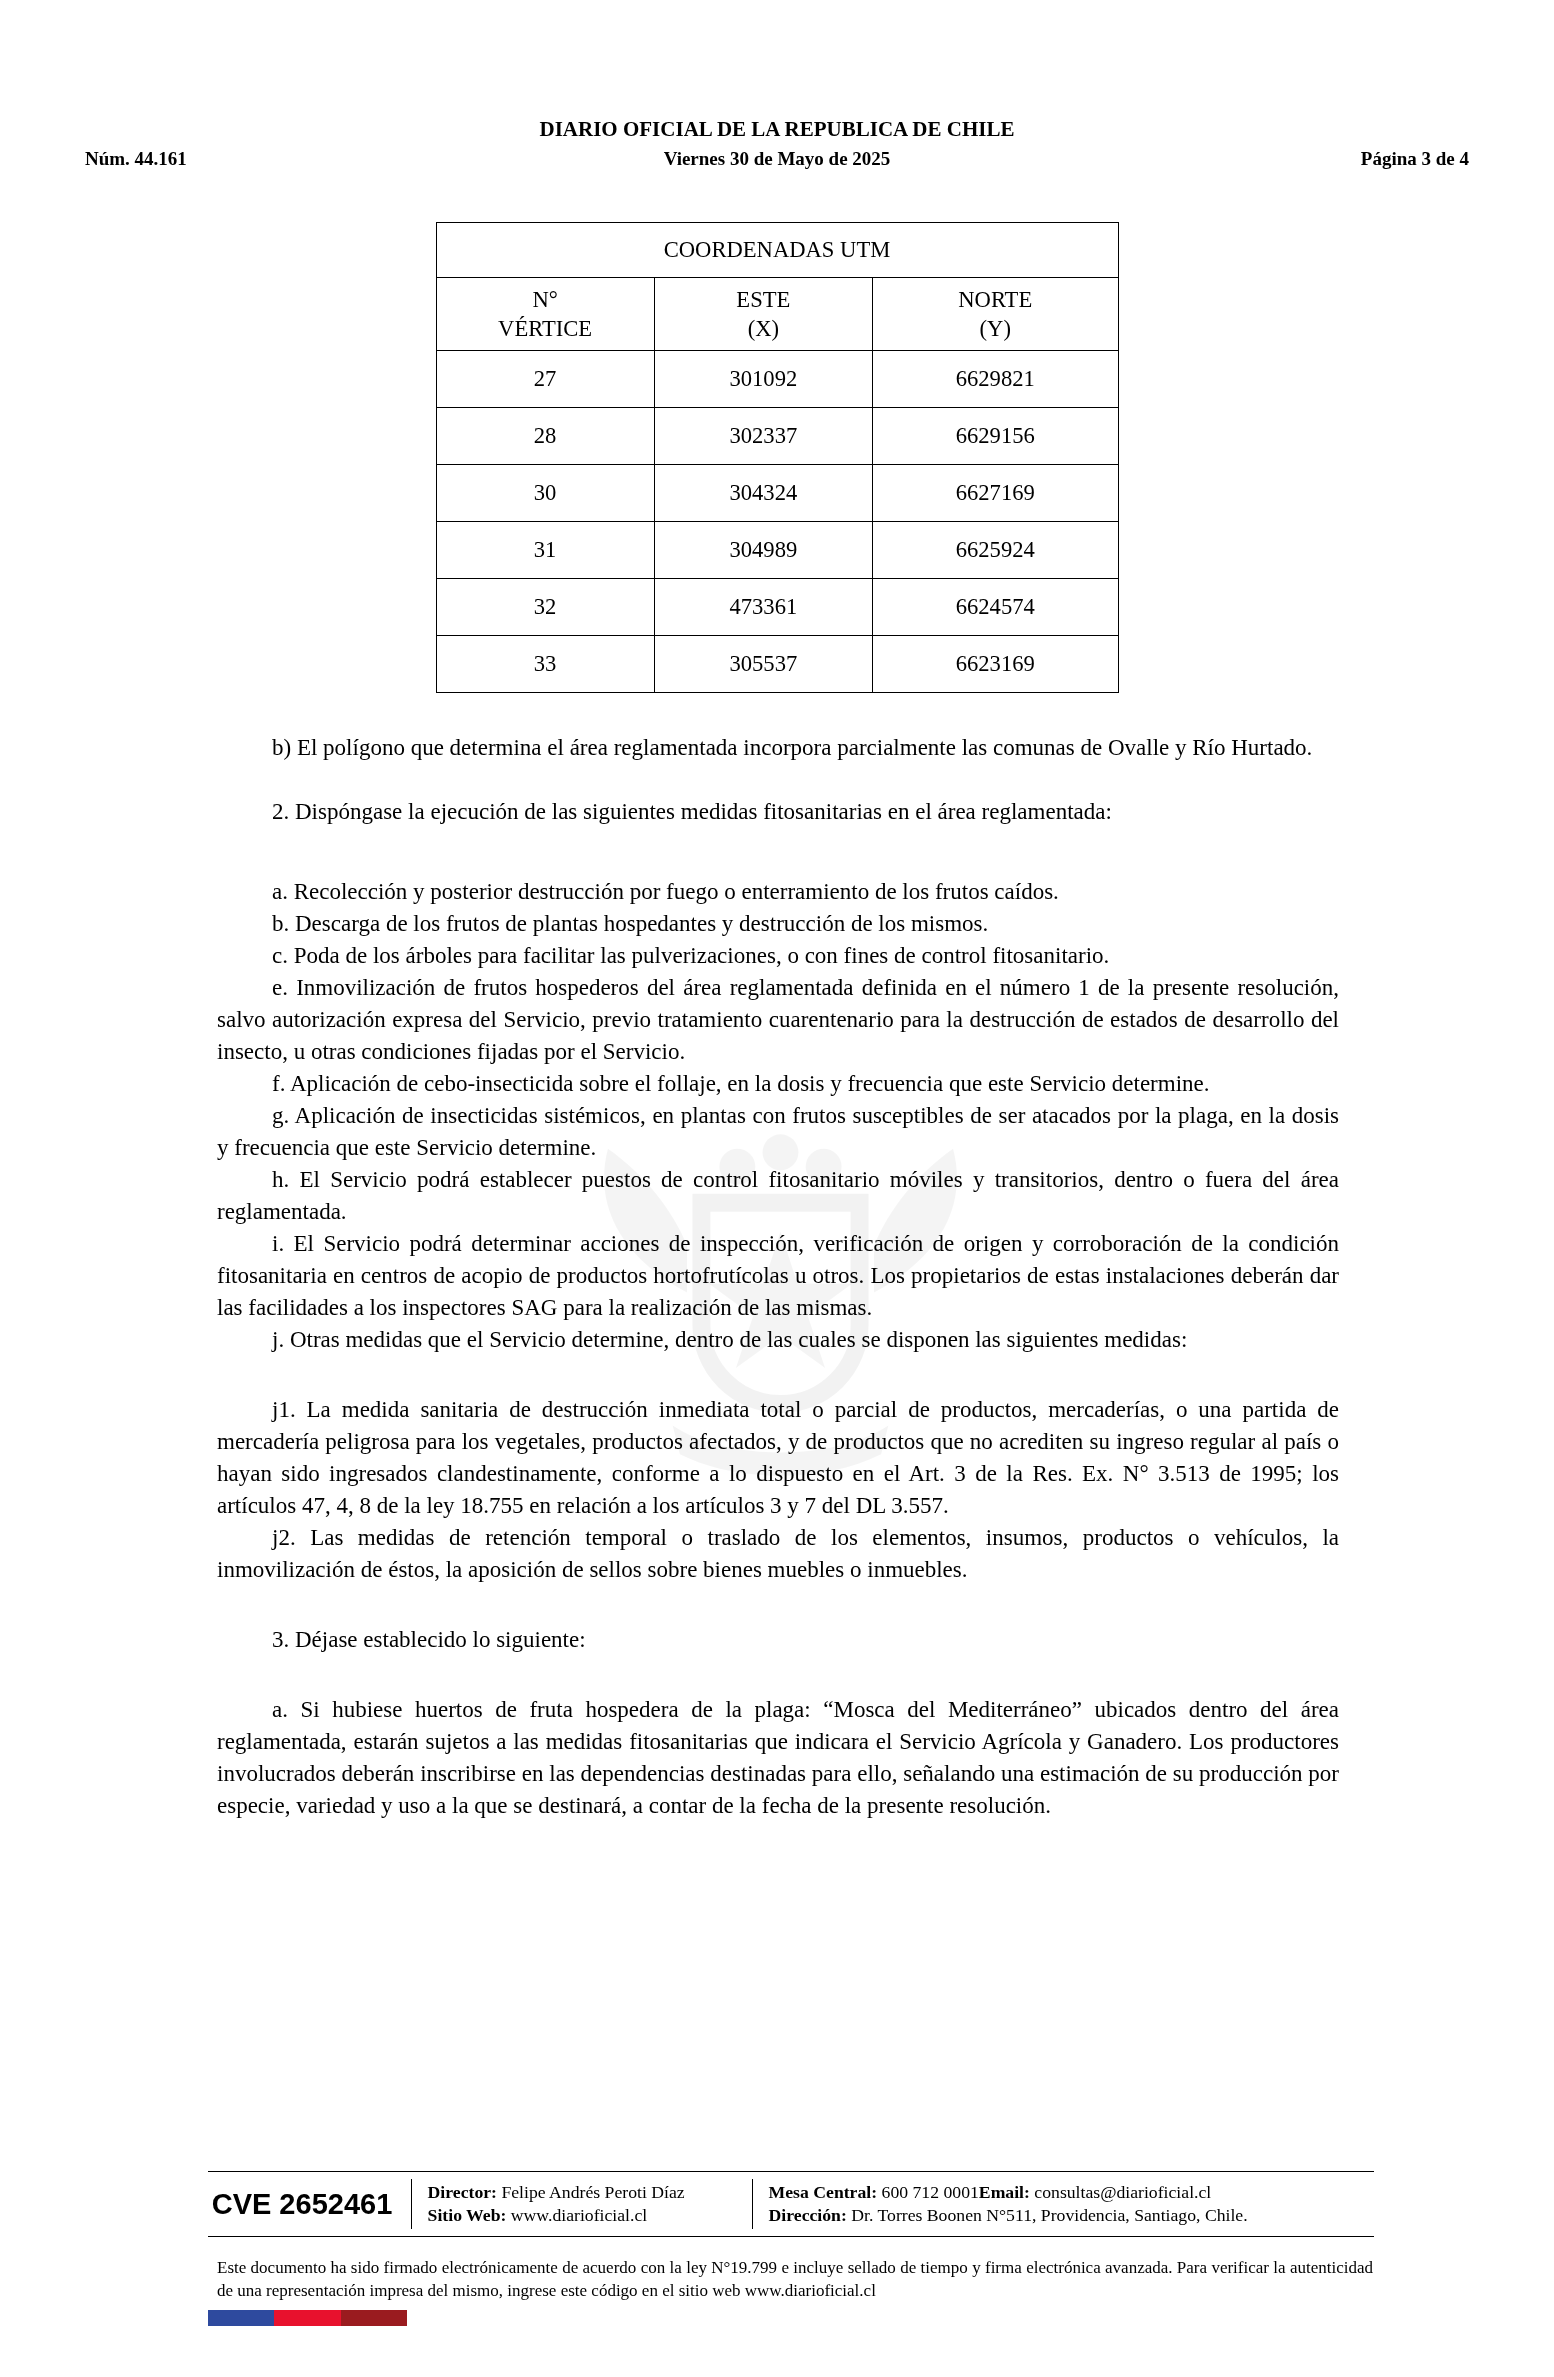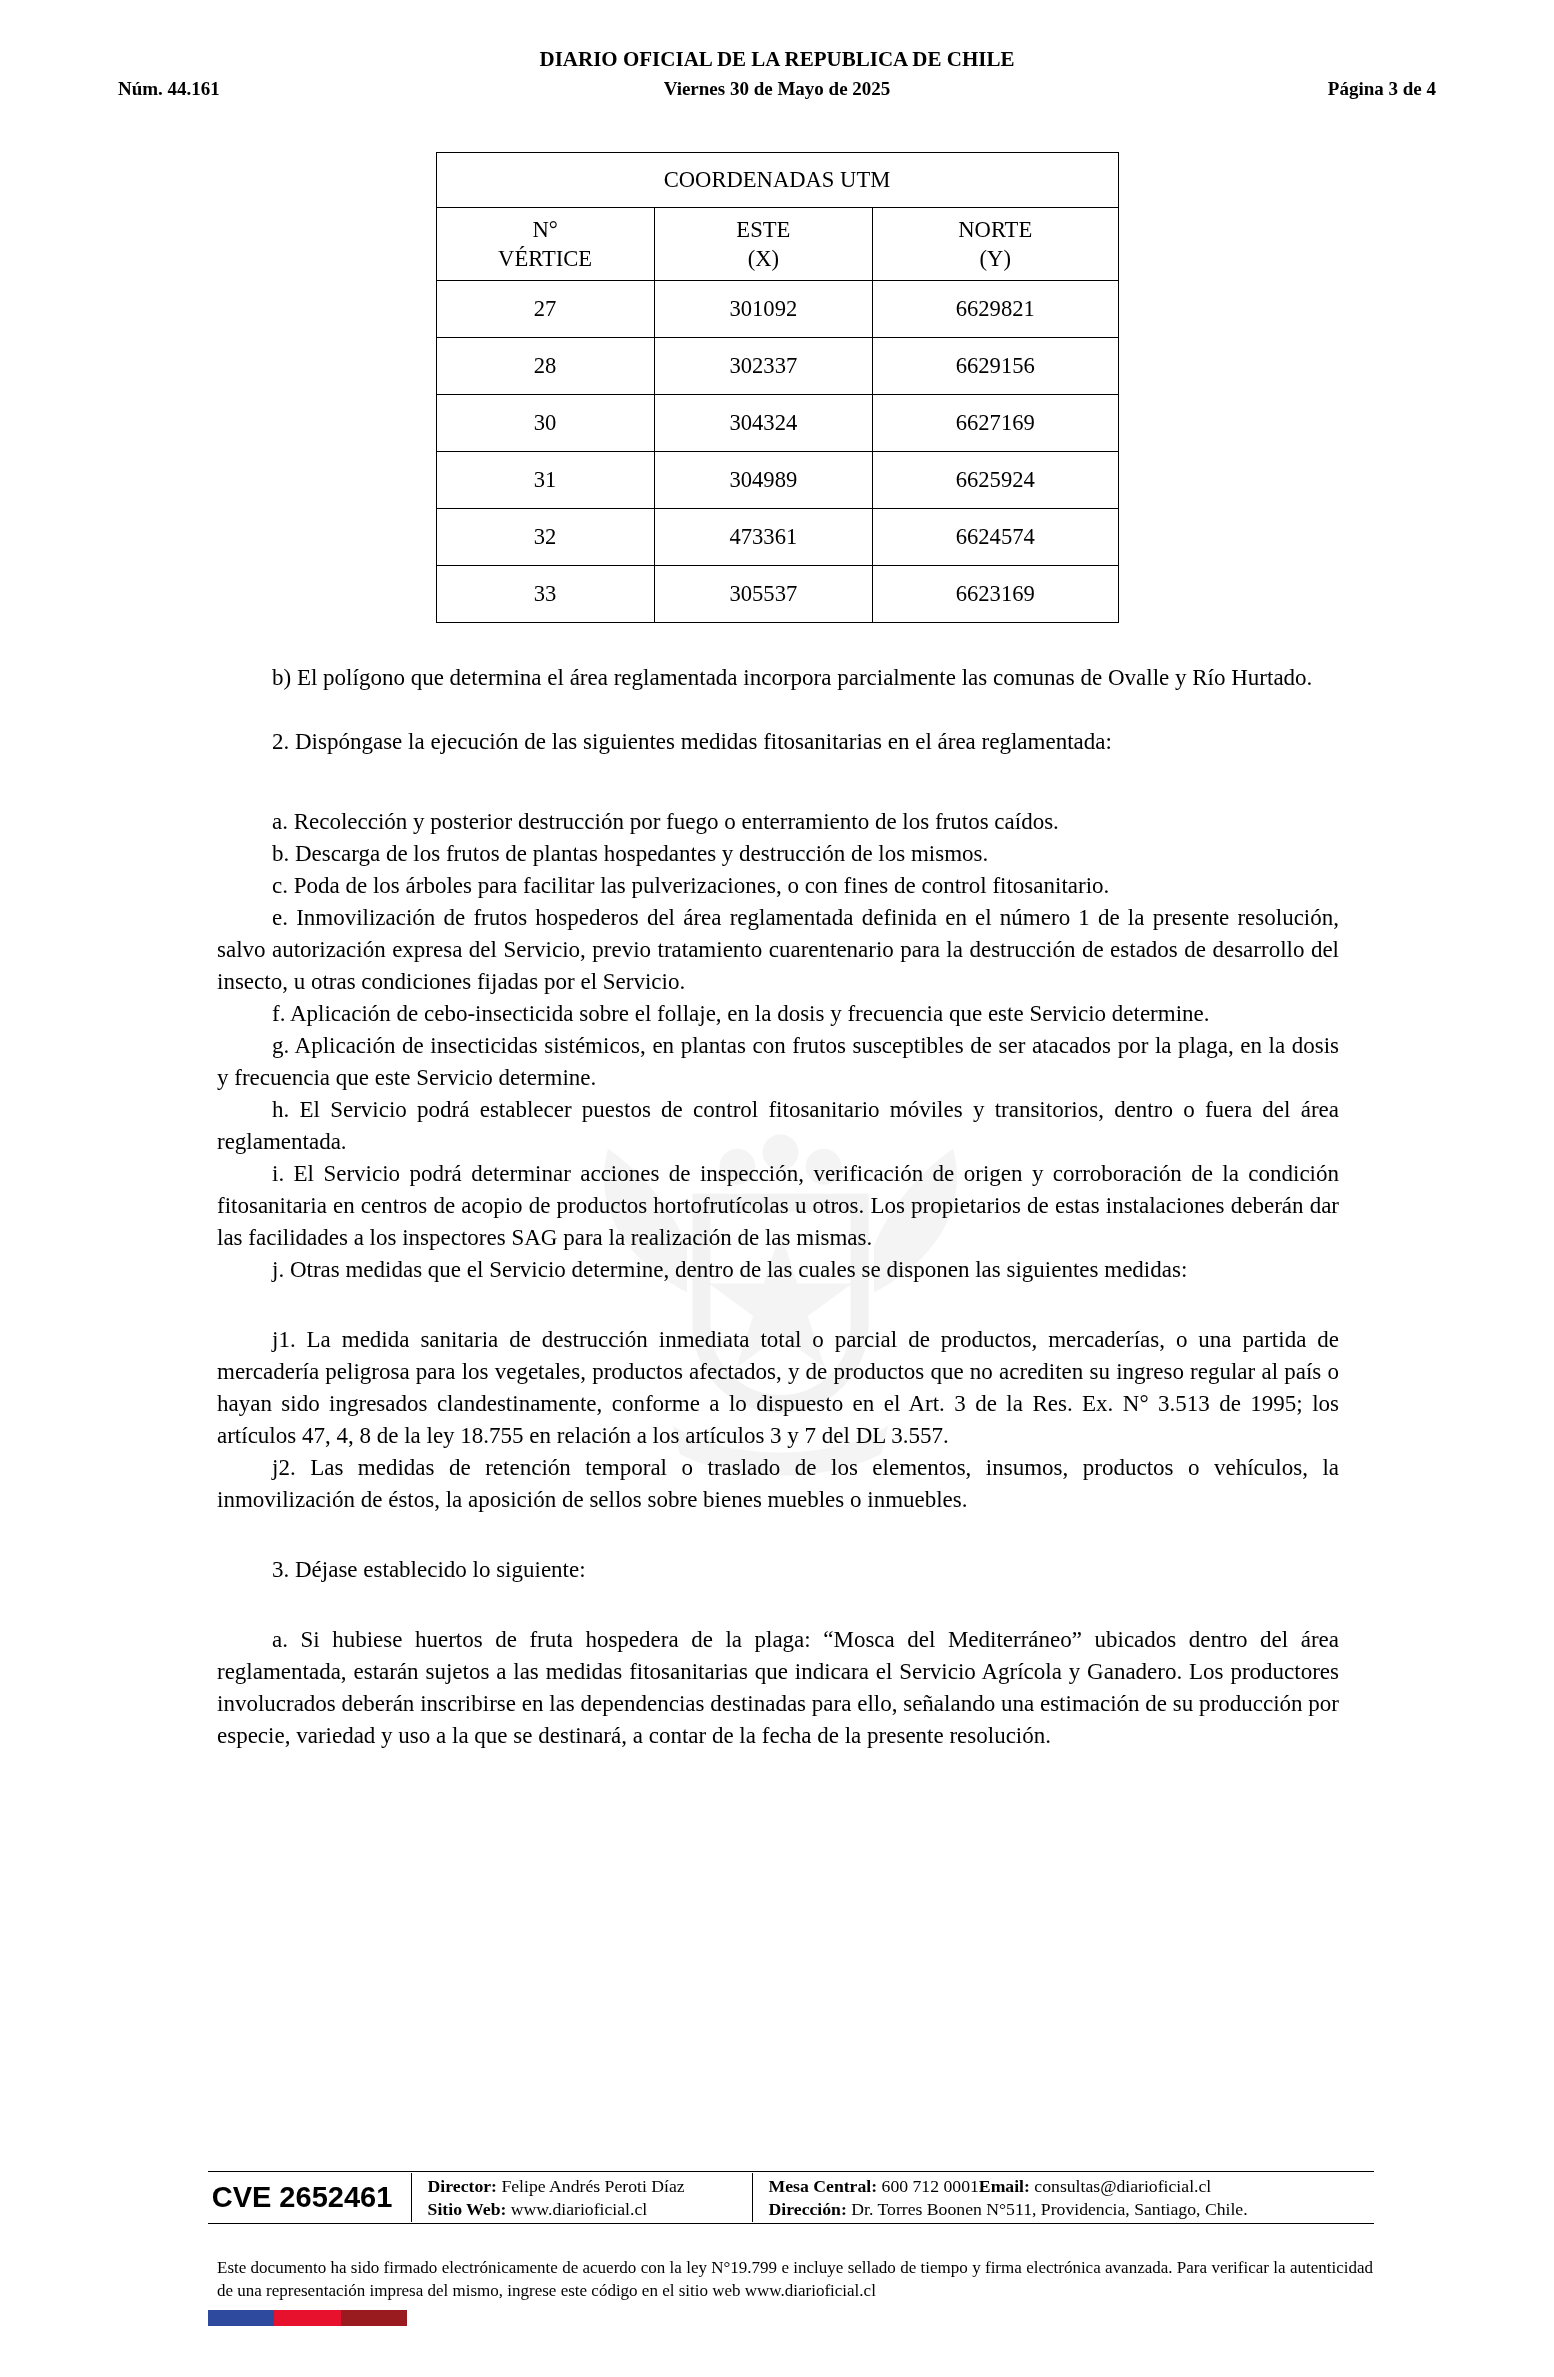--- a/index.html
+++ b/index.html
@@ -4,39 +4,39 @@
 <style>
   html,body{margin:0;padding:0;}
   body{
     width:1554px;height:2377px;position:relative;overflow:hidden;
     background:#ffffff;color:#000;
     font-family:"Liberation Serif", serif;
   }
   
   .watermark{position:absolute;left:421px;top:951px;width:719px;height:719px;pointer-events:none;}
   
-  .header{padding-top:47px;margin:0 118px;position:relative;}
+  .header{padding-top:117px;margin:0 85px;position:relative;}
   .header-title{text-align:center;font-weight:bold;font-size:21px;line-height:24.4px;}
   .header-row{position:relative;margin-top:4.9px;height:25.6px;font-weight:bold;font-size:19px;line-height:25.6px;}
   .issue{position:absolute;left:0;top:0;}
   .date{position:absolute;left:50%;transform:translateX(-50%);top:0;text-align:center;}
   .page-num{position:absolute;right:0;top:0;}
   
   .utm-table{margin:50px auto 0;border-collapse:collapse;width:683px;font-size:22.6px;border:1.8px solid #000;}
   .utm-table th,.utm-table td{border:1.2px solid #000;text-align:center;vertical-align:middle;font-weight:normal;padding:0;}
   th.table-title{height:54px;font-size:22.6px;}
   th.col-head{white-space:pre-line;line-height:29px;padding:7.3px 0;width:32%;}
   th.col-head:last-child{width:36%;}
   .utm-table td{height:56px;}
   
   .body-text{margin:39px 0 0 217px;width:1122px;font-size:23px;line-height:32px;text-align:justify;}
   .para{margin:0;text-indent:55px;}
   
   .footer-box{
-    position:absolute;left:208px;top:2171px;width:1166px;height:53px;box-sizing:border-box;
+    position:absolute;left:208px;top:2171px;width:1166px;height:66px;box-sizing:border-box;
     border-top:1.8px solid #000;border-bottom:1.8px solid #000;
     display:flex;align-items:center;
   }
   .cve{
     font-family:"Liberation Sans", sans-serif;font-weight:bold;font-size:29px;
     padding:0 18.3px 0 3.7px;white-space:nowrap;
   }
   .foot-col{border-left:1.2px solid #000;padding:2.4px 16px;font-size:17.7px;line-height:22.6px;}
   .foot-col1{width:341px;box-sizing:border-box;}
   .foot-col2{flex:1;}

